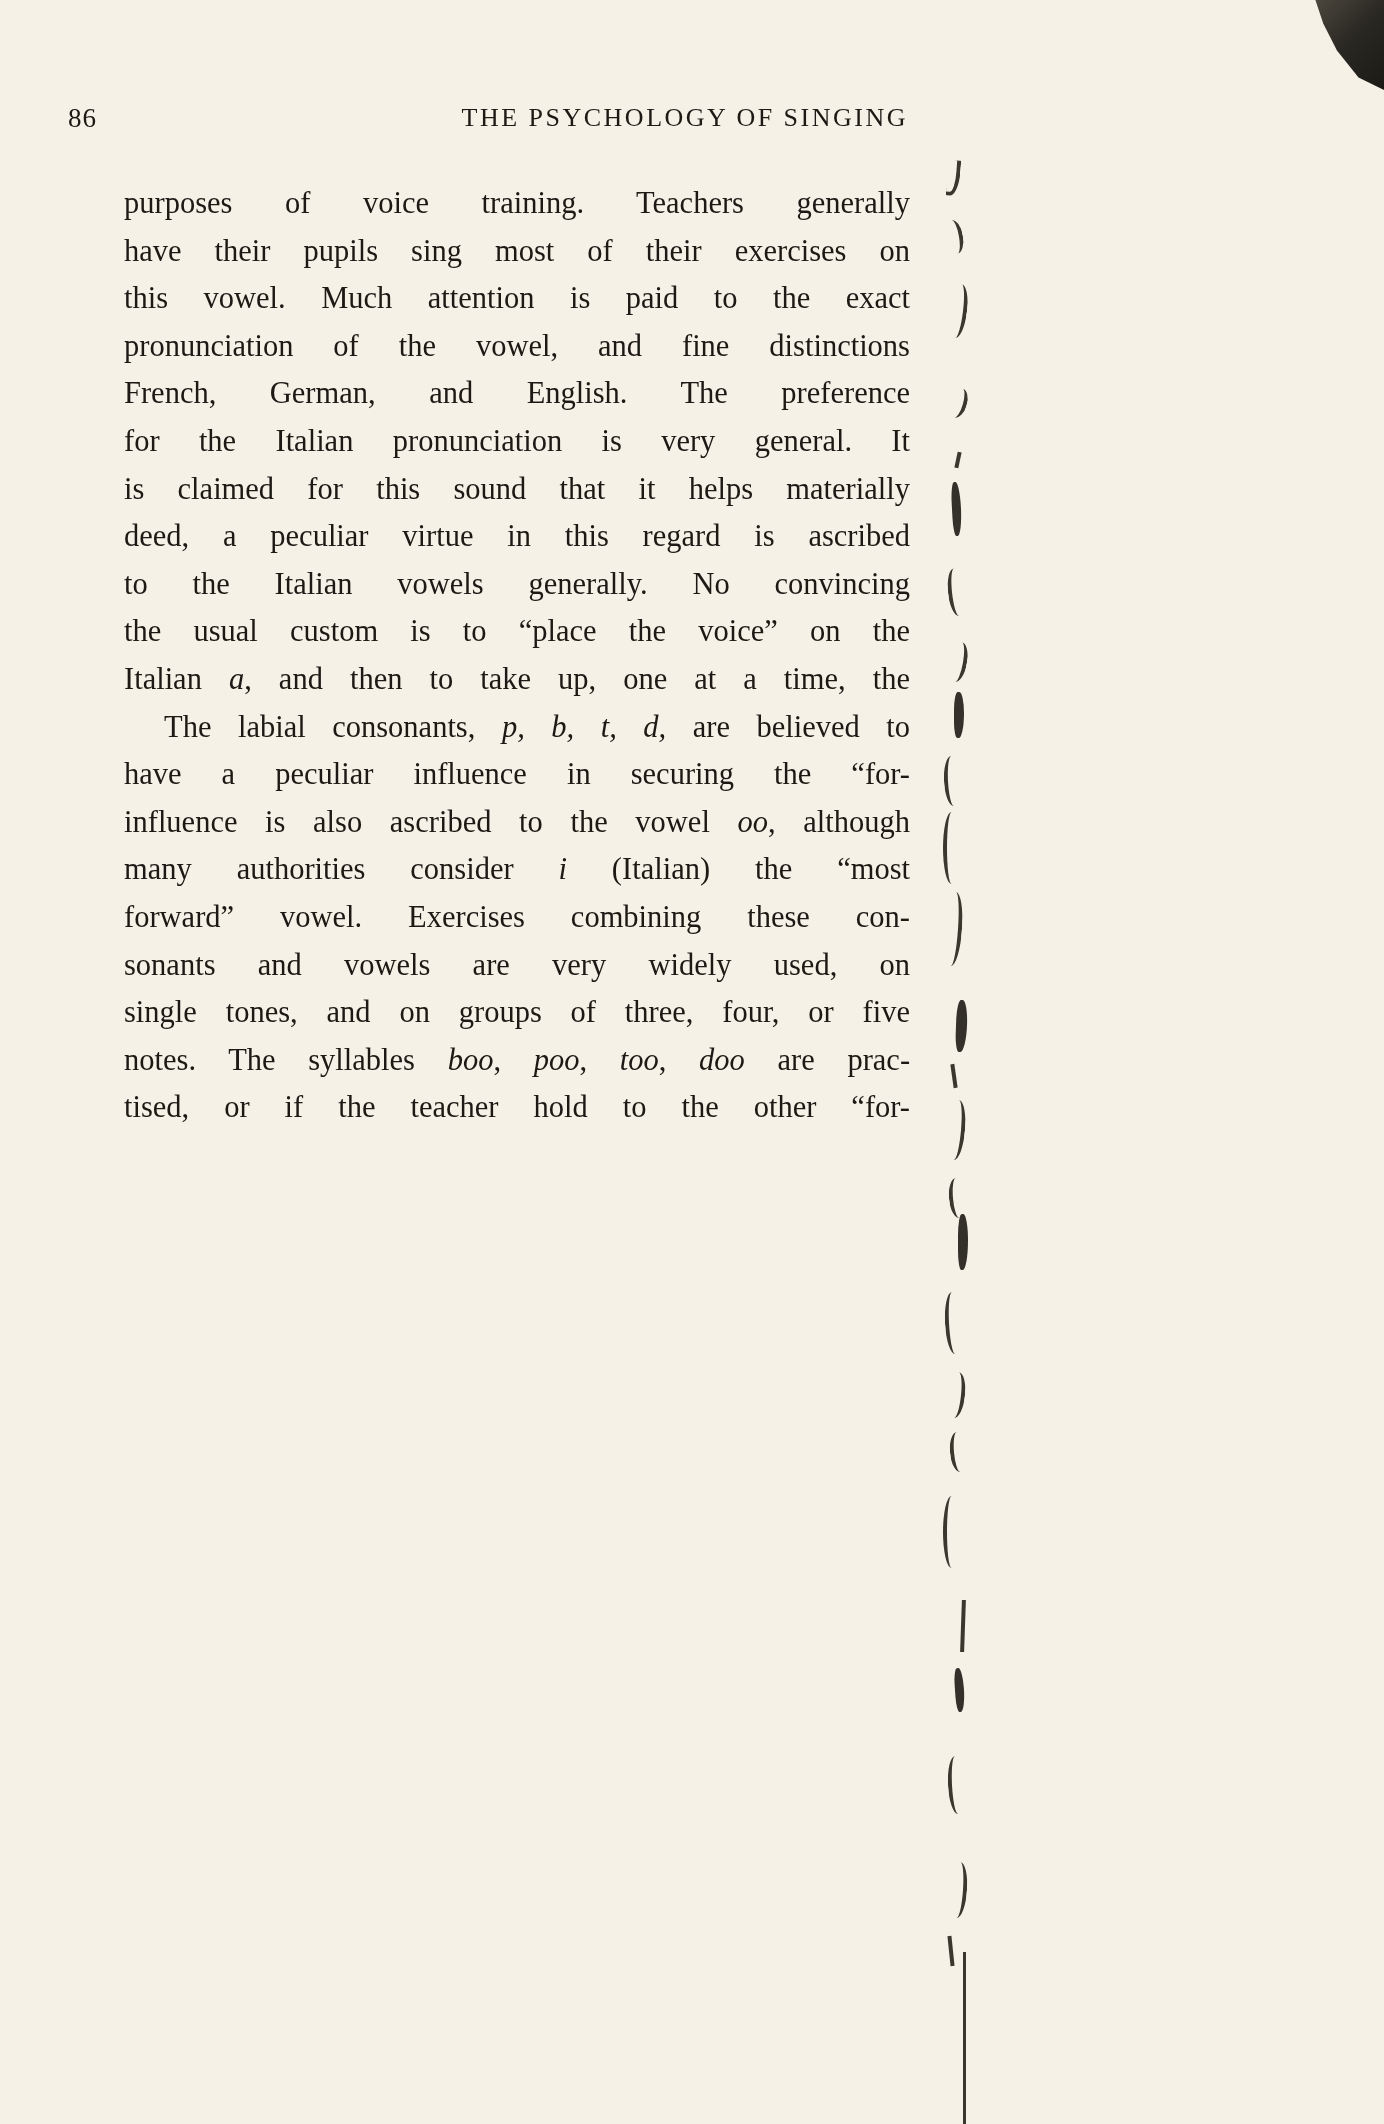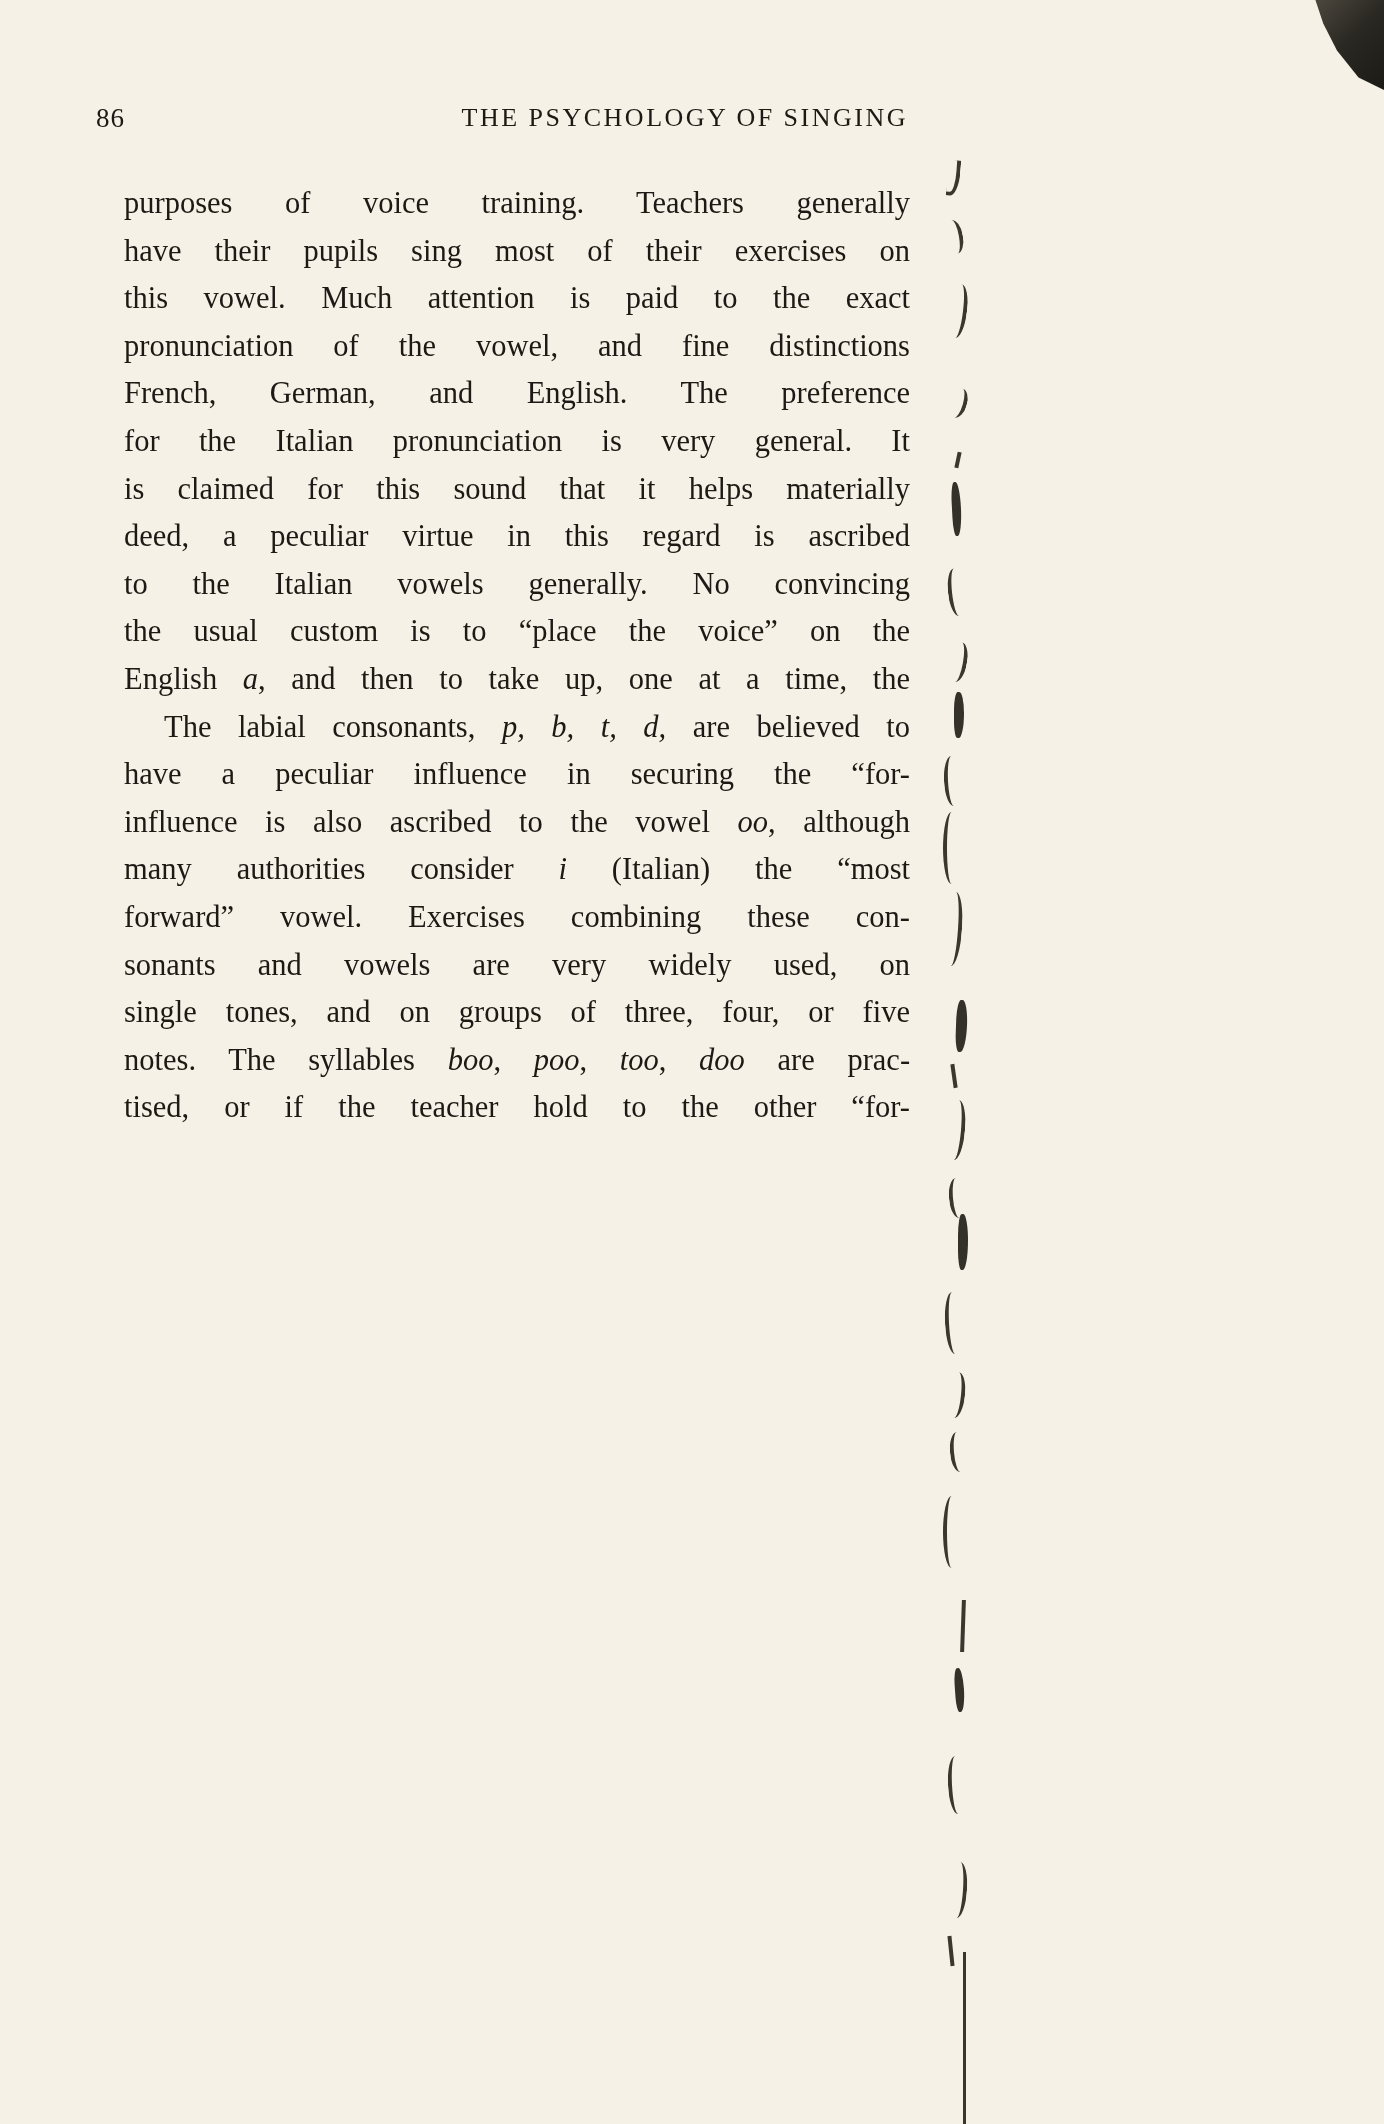--- a/index.html
+++ b/index.html
@@ -9,21 +9,21 @@
     height: 2124px;
     background: #f5f1e7;
     overflow: hidden;
     font-family: "Liberation Serif", "DejaVu Serif", serif;
     color: #1d1a15;
   }
 
   
   .page-number {
     position: absolute;
-    left: 96px;
+    left: 68px;
     top: 103px;
     font-size: 27px;
     letter-spacing: 1px;
   }
   .running-title {
     position: absolute;
     left: 122px;
     top: 103px;
     width: 786px;
     text-align: right;
@@ -81,21 +81,21 @@
       <div class="line justify"><span>purposes of voice training.  Teachers generally</span></div>
       <div class="line justify"><span>have their pupils sing most of their exercises on</span></div>
       <div class="line justify"><span>this vowel.  Much attention is paid to the exact</span></div>
       <div class="line justify"><span>pronunciation of the vowel, and fine distinctions</span></div>
       <div class="line justify"><span>French, German, and English.  The preference</span></div>
       <div class="line justify"><span>for the Italian pronunciation is very general.  It</span></div>
       <div class="line justify"><span>is claimed for this sound that it helps materially</span></div>
       <div class="line justify"><span>deed, a peculiar virtue in this regard is ascribed</span></div>
       <div class="line justify"><span>to the Italian vowels generally.  No convincing</span></div>
       <div class="line justify"><span>the usual custom is to “place the voice” on the</span></div>
-      <div class="line justify"><span>English </span><span class="it">a</span><span>, and then to take up, one at a time, the</span></div>
+      <div class="line justify"><span>Italian </span><span class="it">a</span><span>, and then to take up, one at a time, the</span></div>
       <div class="line justify indent"><span>The labial consonants, </span><span class="it">p, b, t, d,</span><span> are believed to</span></div>
       <div class="line justify"><span>have a peculiar influence in securing the “for-</span></div>
       <div class="line justify"><span>influence is also ascribed to the vowel </span><span class="it">oo</span><span>, although</span></div>
       <div class="line justify"><span>many authorities consider </span><span class="it">i</span><span> (Italian) the “most</span></div>
       <div class="line justify"><span>forward” vowel.  Exercises combining these con-</span></div>
       <div class="line justify"><span>sonants and vowels are very widely used, on</span></div>
       <div class="line justify"><span>single tones, and on groups of three, four, or five</span></div>
       <div class="line justify"><span>notes.  The syllables </span><span class="it">boo</span><span>, </span><span class="it">poo</span><span>, </span><span class="it">too</span><span>, </span><span class="it">doo</span><span> are prac-</span></div>
       <div class="line justify"><span>tised, or if the teacher hold to the other “for-</span></div>
     </main>

